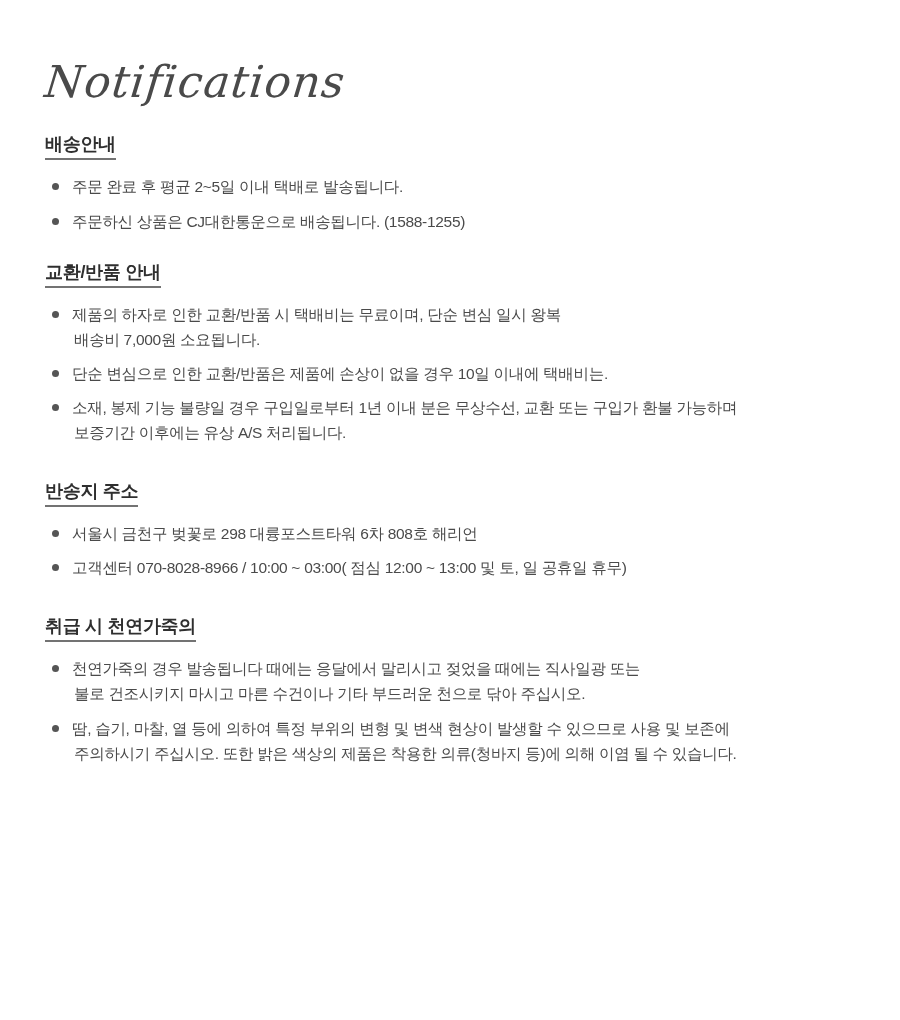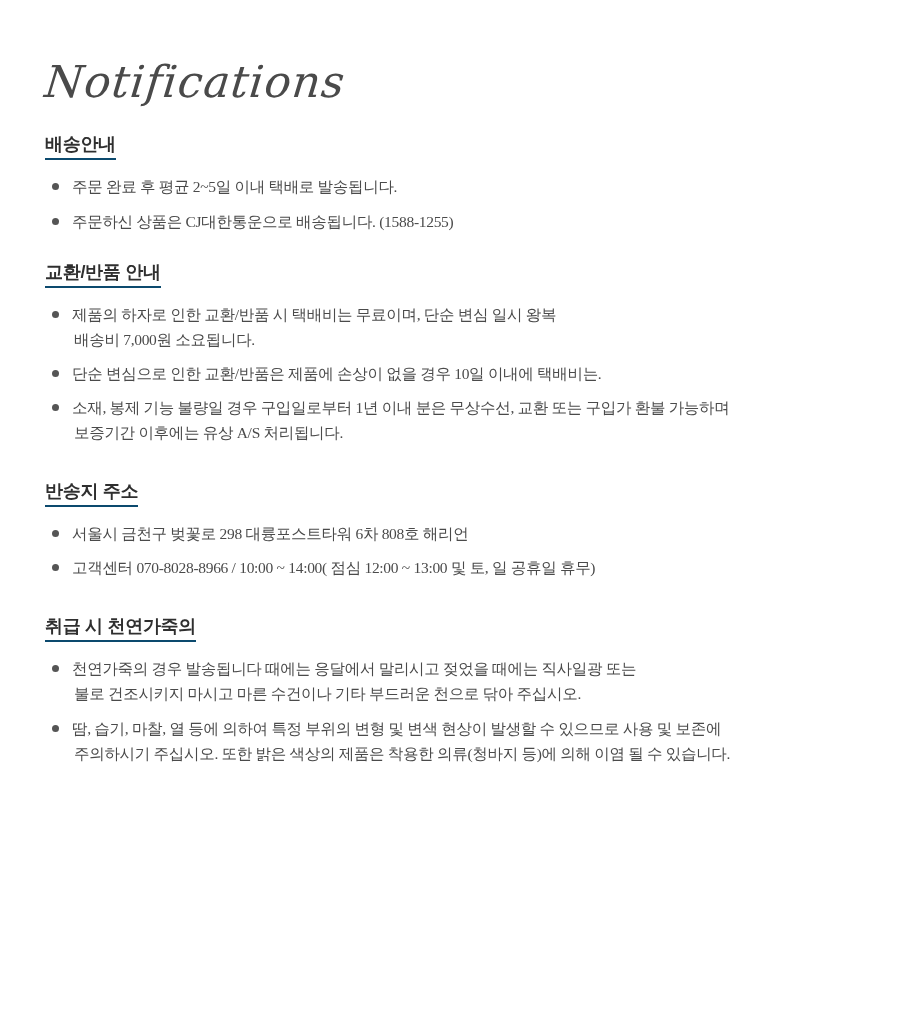--- a/index.html
+++ b/index.html
@@ -33,21 +33,21 @@
     transform: skewX(-6deg);
   }
   .section {
     margin-bottom: 26px;
   }
   .section-heading {
     font-size: 18px;
     font-weight: bold;
     color: #2f2f2f;
     display: inline-block;
-    border-bottom: 2px solid #0c4a6e;
+    border-bottom: 2px solid #737373;
     padding-bottom: 2px;
     margin: 0 0 14px 5px;
     letter-spacing: -0.3px;
   }
   ul.items {
     list-style: none;
     margin: 0;
     padding: 0 0 0 10px;
   }
   ul.items > li {
@@ -63,21 +63,20 @@
     position: absolute;
     left: 2px;
     top: 9px;
     width: 7px;
     height: 7px;
     border-radius: 50%;
     background: #555555;
   }
   .line {
     display: block;
-    font-family: Liberation Serif, serif;
   }
   .line + .line {
     padding-left: 2px;
   }
   .sec-gap-large {
     margin-bottom: 34px;
   }
 </style>
 </head>
 <body>
@@ -122,21 +121,21 @@
 
   <div class="section sec-gap-large">
     <div class="section-heading">반송지 주소</div>
     <ul class="items">
       <li>
         <span class="bullet"></span>
         <span class="line">서울시 금천구 벚꽃로 298 대륭포스트타워 6차 808호 해리언</span>
       </li>
       <li>
         <span class="bullet"></span>
-        <span class="line">고객센터 070-8028-8966 / 10:00 ~ 14:00( 점심 12:00 ~ 13:00 및 토, 일 공휴일 휴무)</span>
+        <span class="line">고객센터 070-8028-8966 / 10:00 ~ 03:00( 점심 12:00 ~ 13:00 및 토, 일 공휴일 휴무)</span>
       </li>
     </ul>
   </div>
 
   <div class="section">
     <div class="section-heading">취급 시 천연가죽의</div>
     <ul class="items">
       <li>
         <span class="bullet"></span>
         <span class="line">천연가죽의 경우 발송됩니다 때에는 응달에서 말리시고 젖었을 때에는 직사일광 또는</span>

